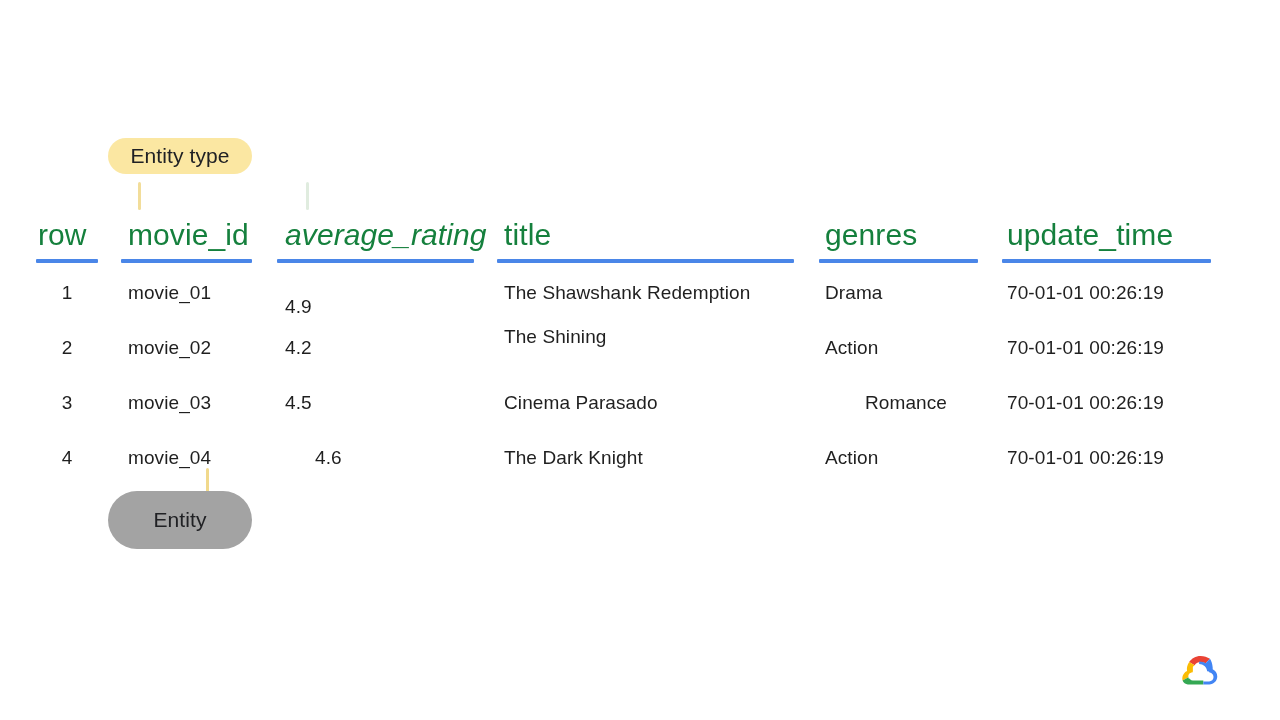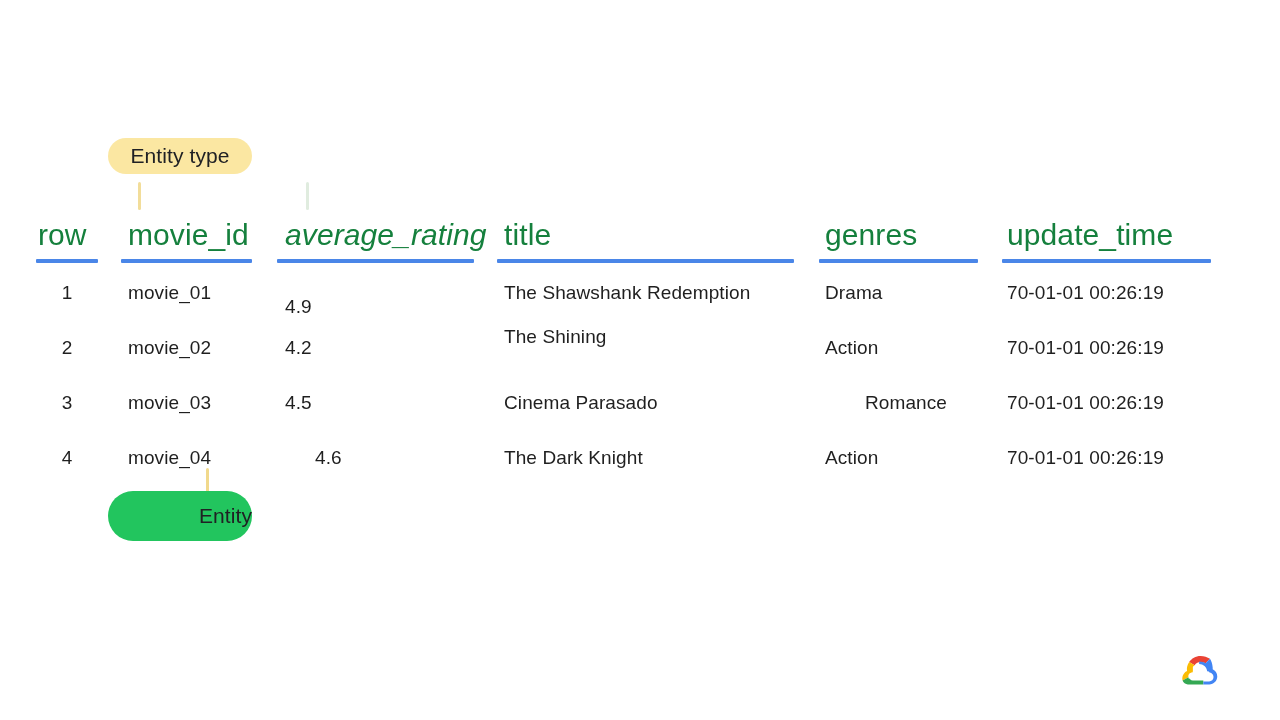--- a/index.html
+++ b/index.html
@@ -45,23 +45,22 @@
     left: 284px;
     top: 138px;
     width: 143px;
     height: 46px;
     background: #e3f0e5;
   }
   .badge-entity {
     left: 108px;
     top: 491px;
     width: 144px;
-    height: 50px;
-    background: #22c55e;
-    justify-content: flex-end;
+    height: 58px;
+    background: #a3a3a3;
   }
 
   
   .stem {
     position: absolute;
     width: 3px;
     border-radius: 2px;
   }
   .stem-entity-type {
     left: 138px;

